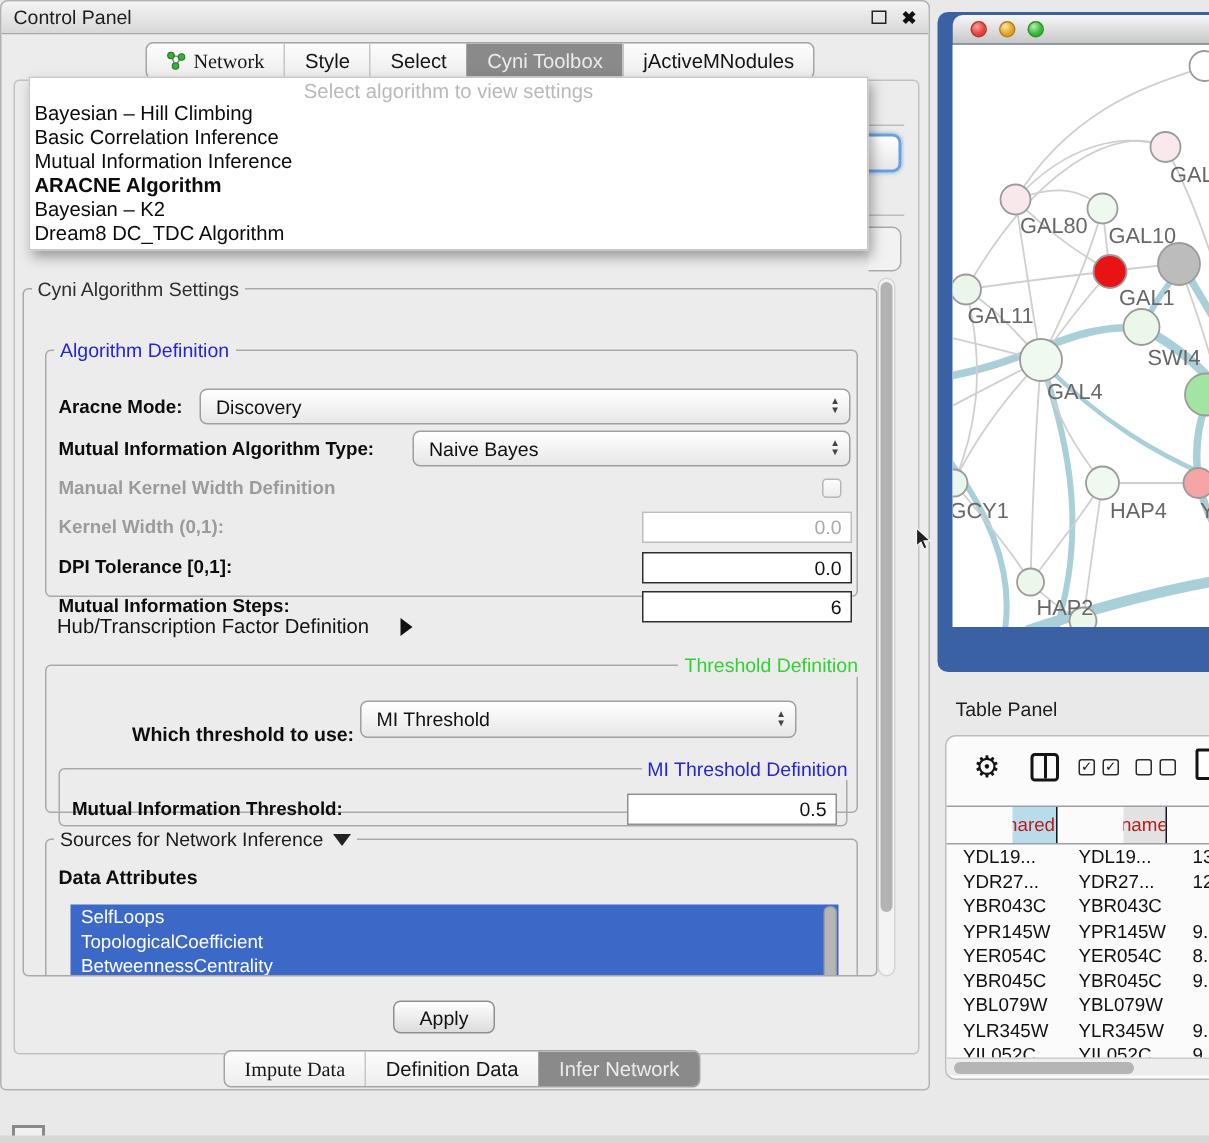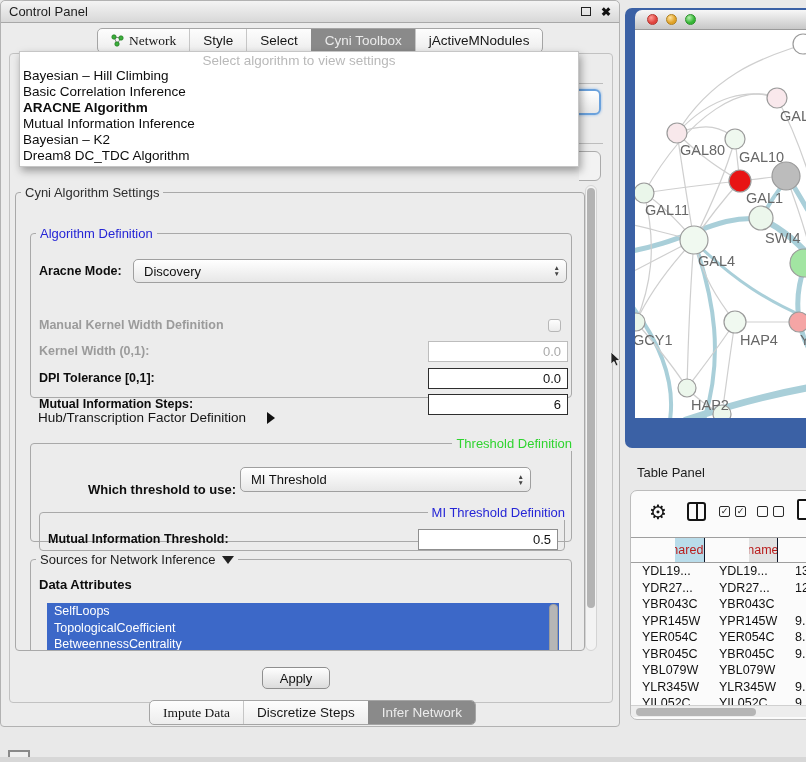--- a/index.html
+++ b/index.html
@@ -210,38 +210,45 @@
     <div class="hline" style="top:32px"></div>
     <div class="combo-sliver"></div>
     <div class="hline" style="top:92px"></div>
     <div class="box-sliver"></div>
   </div>
 
   <div class="dropdown">
     <div class="ph">Select algorithm to view settings</div>
     <div class="it">Bayesian – Hill Climbing</div>
     <div class="it">Basic Correlation Inference</div>
+    <div class="it">Mutual Information Inference</div>
     <div class="it bold">ARACNE Algorithm</div>
-    <div class="it">Mutual Information Inference</div>
     <div class="it">Bayesian – K2</div>
     <div class="it">Dream8 DC_TDC Algorithm</div>
   </div>
 
   <fieldset class="fs-settings">
     <legend>Cyni Algorithm Settings</legend>
 
     <fieldset class="fs-algo">
       <legend class="legend-blue">Algorithm Definition</legend>
       <div class="row" style="top:18px; height:24px;">
         <span class="lbl" style="margin-left:8px;">Aracne Mode:</span>
         <div class="combo" style="position:absolute; left:102px; right:4px;">
           <span>Discovery</span>
           <span class="stepper">▲<br>▼</span>
         </div>
       </div>
+      <div class="row" style="top:46px; height:24px;">
+        <span class="lbl" style="margin-left:8px;">Mutual Information Algorithm Type:</span>
+        <div class="combo" style="position:absolute; left:244px; right:4px;">
+          <span>Naive Bayes</span>
+          <span class="stepper">▲<br>▼</span>
+        </div>
+      </div>
       <div class="row" style="top:76px; height:16px;">
         <span class="lbl dis" style="margin-left:8px;">Manual Kernel Width Definition</span>
         <span class="checkbox" style="position:absolute; right:10px;"></span>
       </div>
       <div class="row" style="top:99px; height:22px;">
         <span class="lbl dis" style="margin-left:8px;">Kernel Width (0,1):</span>
         <div class="tfield dis" style="position:absolute; right:3px; width:140px;">
           <span>0.0</span>
         </div>
       </div>
@@ -310,21 +317,21 @@
 
   <div class="apply-btn">
     <span>Apply</span>
   </div>
 
   <div class="seg botseg">
     <div class="tab">
       <span>Impute Data</span>
     </div>
     <div class="tab">
-      <span>Discretize Steps</span>
+      <span>Definition Data</span>
     </div>
     <div class="tab active">
       <span>Infer Network</span>
     </div>
   </div>
 </div>
 
 <div class="net-frame">
   <div class="net-win">
     <div class="net-titlebar">

